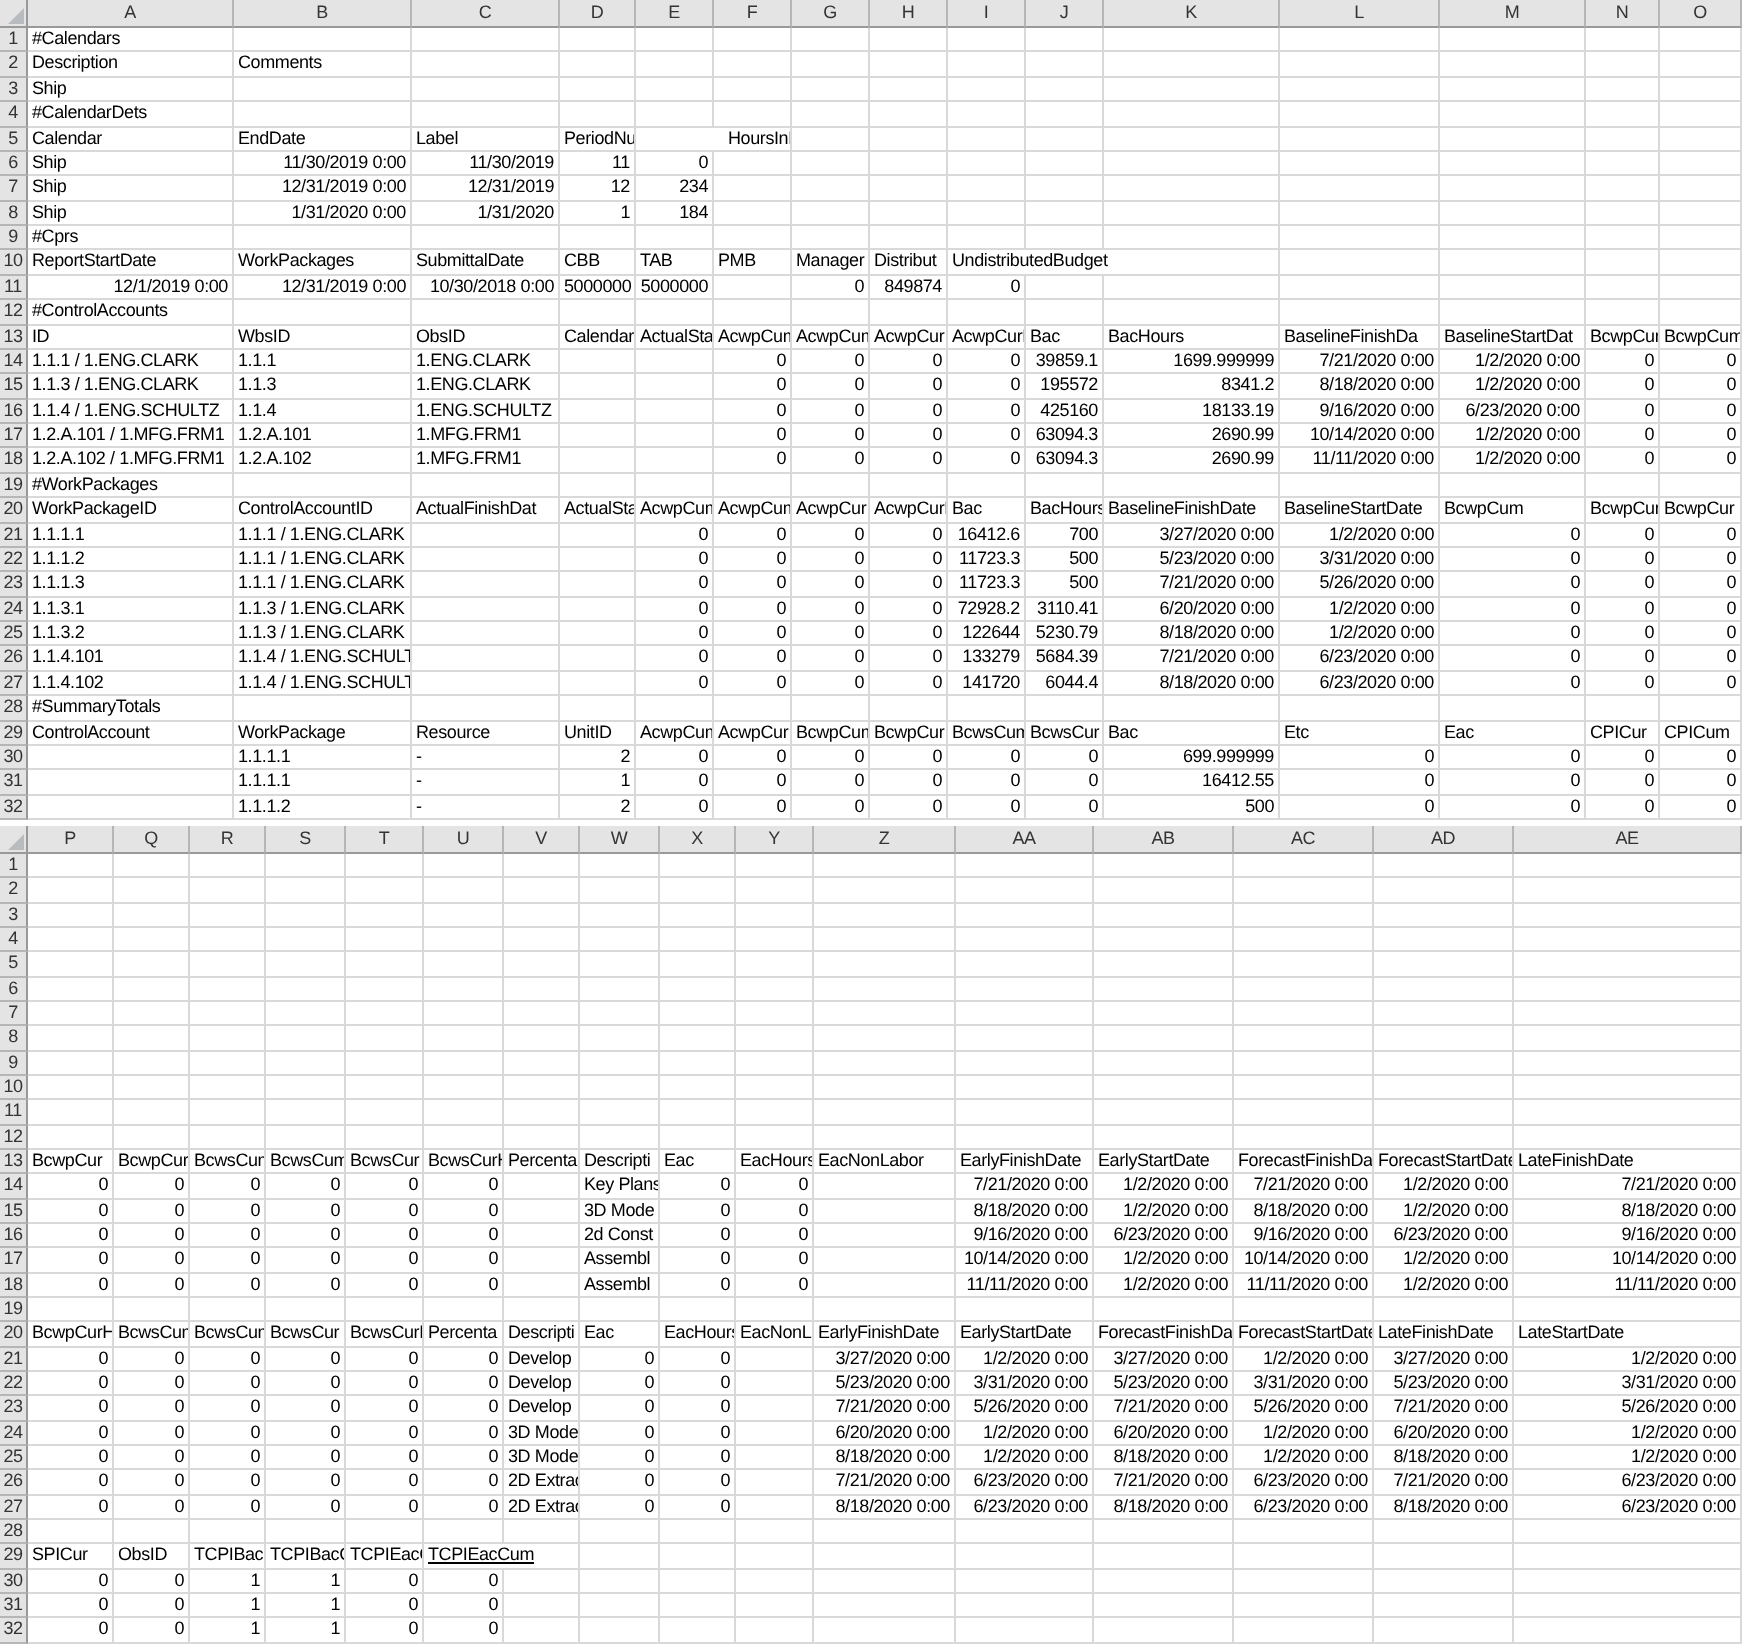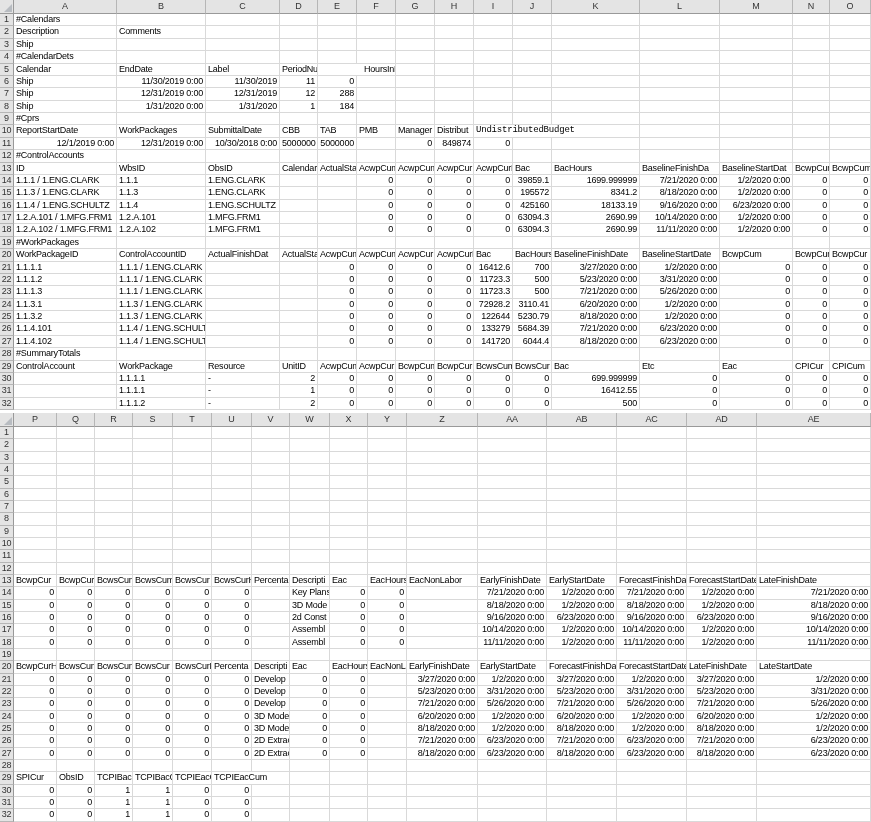--- a/index.html
+++ b/index.html
@@ -138,21 +138,21 @@
       <div class="cell"></div>
       <div class="cell"></div>
       <div class="cell"></div>
       <div class="cell"></div>
       <div class="cell"></div>
       <div class="hdr rowhdr">7</div>
       <div class="cell al">Ship</div>
       <div class="cell ar">12/31/2019 0:00</div>
       <div class="cell ar">12/31/2019</div>
       <div class="cell ar">12</div>
-      <div class="cell ar">288</div>
+      <div class="cell ar">234</div>
       <div class="cell"></div>
       <div class="cell"></div>
       <div class="cell"></div>
       <div class="cell"></div>
       <div class="cell"></div>
       <div class="cell"></div>
       <div class="cell"></div>
       <div class="cell"></div>
       <div class="cell"></div>
       <div class="cell"></div>
@@ -190,21 +190,21 @@
       <div class="cell"></div>
       <div class="hdr rowhdr">10</div>
       <div class="cell al">ReportStartDate</div>
       <div class="cell al">WorkPackages</div>
       <div class="cell al">SubmittalDate</div>
       <div class="cell al">CBB</div>
       <div class="cell al">TAB</div>
       <div class="cell al">PMB</div>
       <div class="cell al">Manager</div>
       <div class="cell al">Distribut</div>
-      <div class="cell al" style="grid-column: span 3; font-family: Liberation Mono, monospace;">UndistributedBudget</div>
+      <div class="cell al" style="grid-column: span 3;">UndistributedBudget</div>
       <div class="cell"></div>
       <div class="cell"></div>
       <div class="cell"></div>
       <div class="cell"></div>
       <div class="hdr rowhdr">11</div>
       <div class="cell ar">12/1/2019 0:00</div>
       <div class="cell ar">12/31/2019 0:00</div>
       <div class="cell ar">10/30/2018 0:00</div>
       <div class="cell ar">5000000</div>
       <div class="cell ar">5000000</div>
@@ -1050,21 +1050,21 @@
       <div class="cell"></div>
       <div class="cell"></div>
       <div class="cell"></div>
       <div class="cell"></div>
       <div class="hdr rowhdr">29</div>
       <div class="cell al">SPICur</div>
       <div class="cell al">ObsID</div>
       <div class="cell al">TCPIBacC</div>
       <div class="cell al">TCPIBacC</div>
       <div class="cell al">TCPIEacC</div>
-      <div class="cell al" style="grid-column: span 2;">TCPIEacCum</div>
+      <div class="cell al" style="grid-column: span 2; text-decoration: underline;">TCPIEacCum</div>
       <div class="cell"></div>
       <div class="cell"></div>
       <div class="cell"></div>
       <div class="cell"></div>
       <div class="cell"></div>
       <div class="cell"></div>
       <div class="cell"></div>
       <div class="cell"></div>
       <div class="cell"></div>
       <div class="hdr rowhdr">30</div>

